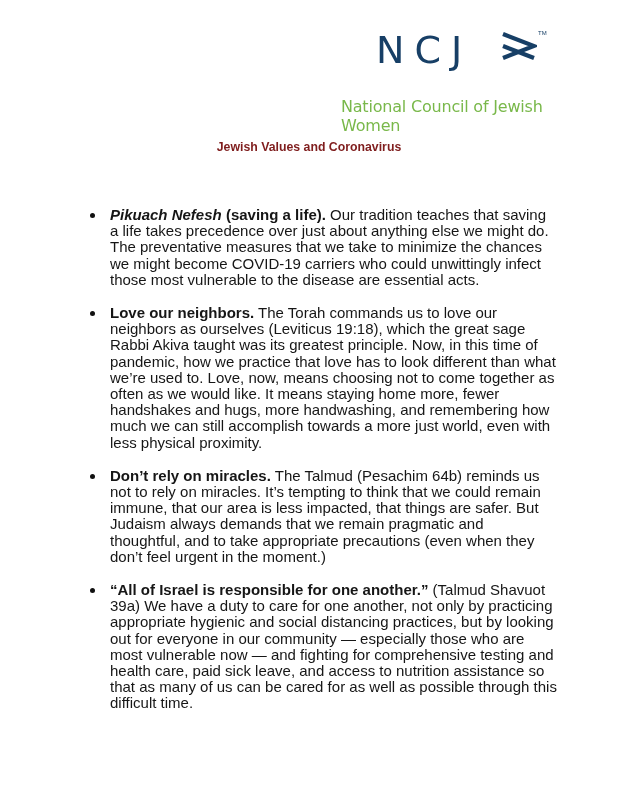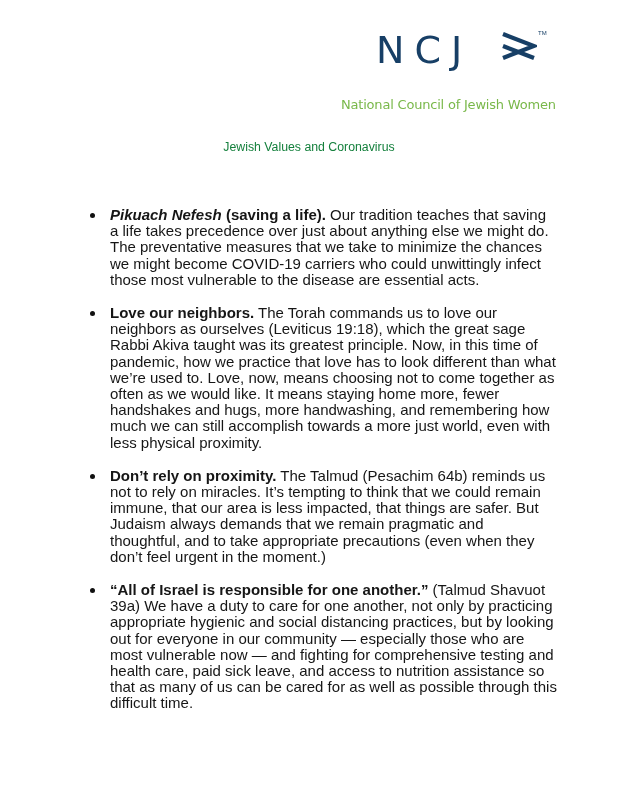--- a/index.html
+++ b/index.html
@@ -54,35 +54,35 @@
       top: 2px;
       font-size: 6px;
       color: #173f66;
       font-family: "Liberation Sans", sans-serif;
     }
     .tagline {
       position: absolute;
       left: 341px;
       top: 97px;
       font-family: "DejaVu Sans", sans-serif;
-      font-size: 13px;
+      font-size: 16px;
       color: #79b84a;
       letter-spacing: -0.2px;
     }
     
     .title-block {
       position: absolute;
       left: 0;
       width: 618px;
       top: 139px;
       text-align: center;
-      font-weight: normal;
+      font-weight: bold;
       font-size: 12.3px;
       line-height: 17px;
-      color: #15803d;
+      color: #7f1d1d;
     }
     
     .content {
       position: absolute;
       left: 87px;
       top: 207px;
       width: 470px;
     }
     .item {
       position: relative;
@@ -133,21 +133,21 @@
       <span class="bold-italic">Pikuach Nefesh</span><span class="bold"> (saving a life).</span><span>  Our tradition teaches that saving a life takes precedence over just about anything else we might do.  The preventative measures that we take to minimize the chances we might become COVID-19 carriers who could unwittingly infect those most vulnerable to the disease are essential acts.</span>
     </div>
 
     <div class="item">
       <span class="bullet"></span>
       <span class="bold">Love our neighbors.</span><span> The Torah commands us to love our neighbors as ourselves (Leviticus 19:18), which the great sage Rabbi Akiva taught was its greatest principle.  Now, in this time of pandemic, how we practice that love has to look different than what we’re used to. Love, now, means choosing not to come together as often as we would like. It means staying home more, fewer handshakes and hugs, more handwashing, and remembering how much we can still accomplish towards a more just world, even with less physical proximity.</span>
     </div>
 
     <div class="item">
       <span class="bullet"></span>
-      <span class="bold">Don’t rely on proximity.</span><span> The Talmud (Pesachim 64b) reminds us not to rely on miracles.  It’s tempting to think that we could remain immune, that our area is less impacted, that things are safer.  But Judaism always demands that we remain pragmatic and thoughtful, and to take appropriate precautions (even when they don’t feel urgent in the moment.)</span>
+      <span class="bold">Don’t rely on miracles.</span><span> The Talmud (Pesachim 64b) reminds us not to rely on miracles.  It’s tempting to think that we could remain immune, that our area is less impacted, that things are safer.  But Judaism always demands that we remain pragmatic and thoughtful, and to take appropriate precautions (even when they don’t feel urgent in the moment.)</span>
     </div>
 
     <div class="item">
       <span class="bullet"></span>
       <span class="bold">“All of Israel is responsible for one another.”</span><span> (Talmud Shavuot 39a)  We have a duty to care for one another, not only by practicing appropriate hygienic and social distancing practices, but by looking out for everyone in our community — especially those who are most vulnerable now — and fighting for comprehensive testing and health care, paid sick leave, and access to nutrition assistance so that as many of us can be cared for as well as possible through this difficult time.</span>
     </div>
 
   </div>
 </div>
 

